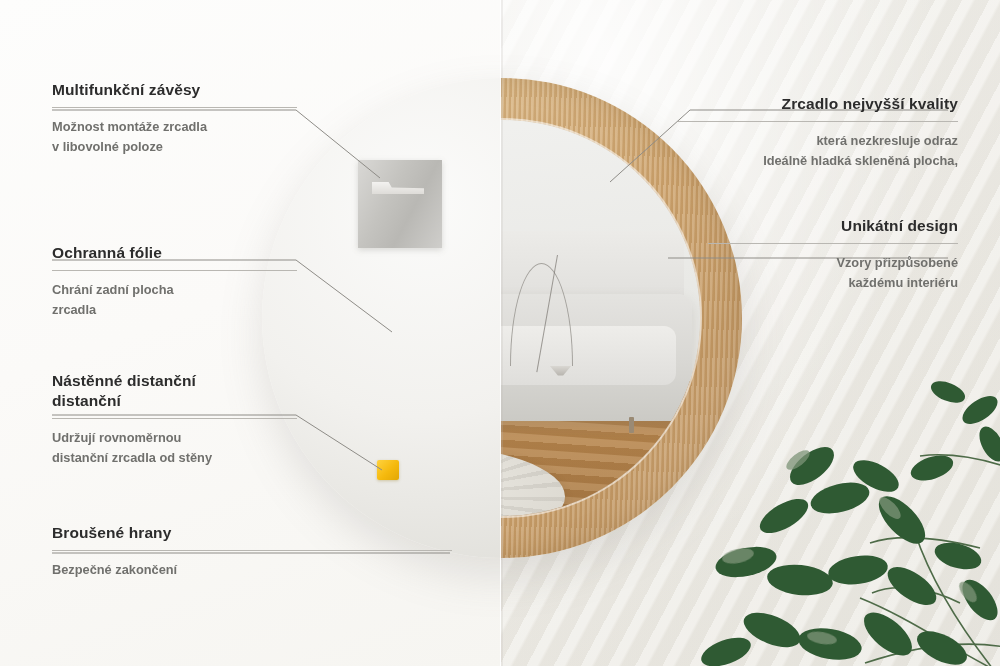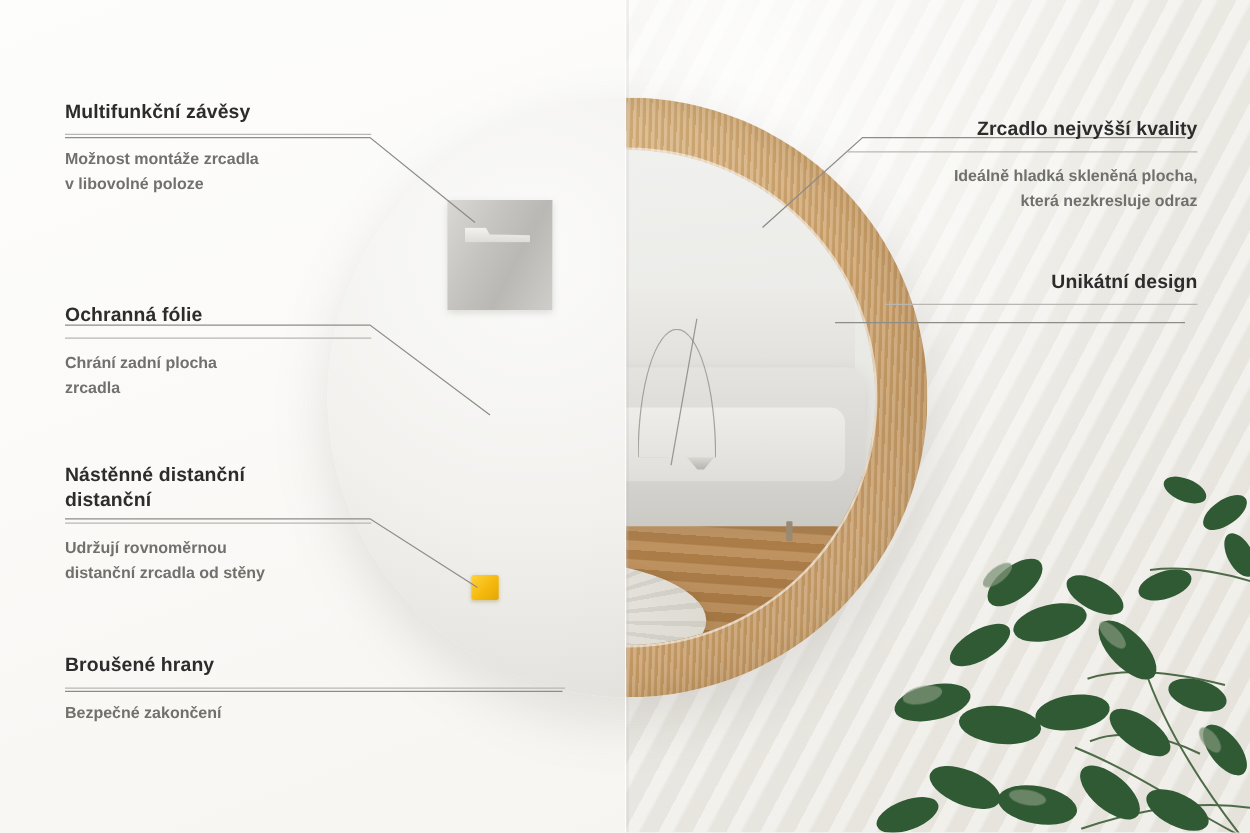--- a/index.html
+++ b/index.html
@@ -294,28 +294,32 @@
     <div class="rule"></div>
     <div class="desc">
       <div>Bezpečné zakončení</div>
     </div>
   </div>
 
   <div class="ann right" style="right:42px; top:94px; width:280px;">
     <div class="title">Zrcadlo nejvyšší kvality</div>
     <div class="rule"></div>
     <div class="desc">
+      <div>která nezkresluje odraz</div>
       <div>Ideálně hladká skleněná plocha,</div>
-      <div>která nezkresluje odraz</div>
     </div>
   </div>
 
   <div class="ann right" style="right:42px; top:216px; width:250px;">
     <div class="title">Unikátní design</div>
     <div class="rule"></div>
+    <div class="desc">
+      <div>Vzory přizpůsobené</div>
+      <div>každému interiéru</div>
+    </div>
   </div>
 
   <svg class="plant" viewBox="0 0 330 330">
     <g stroke="#4e6b48" stroke-width="1.6" fill="none">
       <path d="M330 330 C270 300, 230 270, 180 250"></path>
       <path d="M320 330 C280 280, 250 230, 235 185"></path>
       <path d="M330 300 C280 290, 230 300, 185 315"></path>
       <path d="M300 200 C260 190, 220 185, 190 195"></path>
       <path d="M330 120 C300 110, 270 104, 240 108"></path>
       <path d="M280 255 C250 240, 215 235, 192 245"></path>

